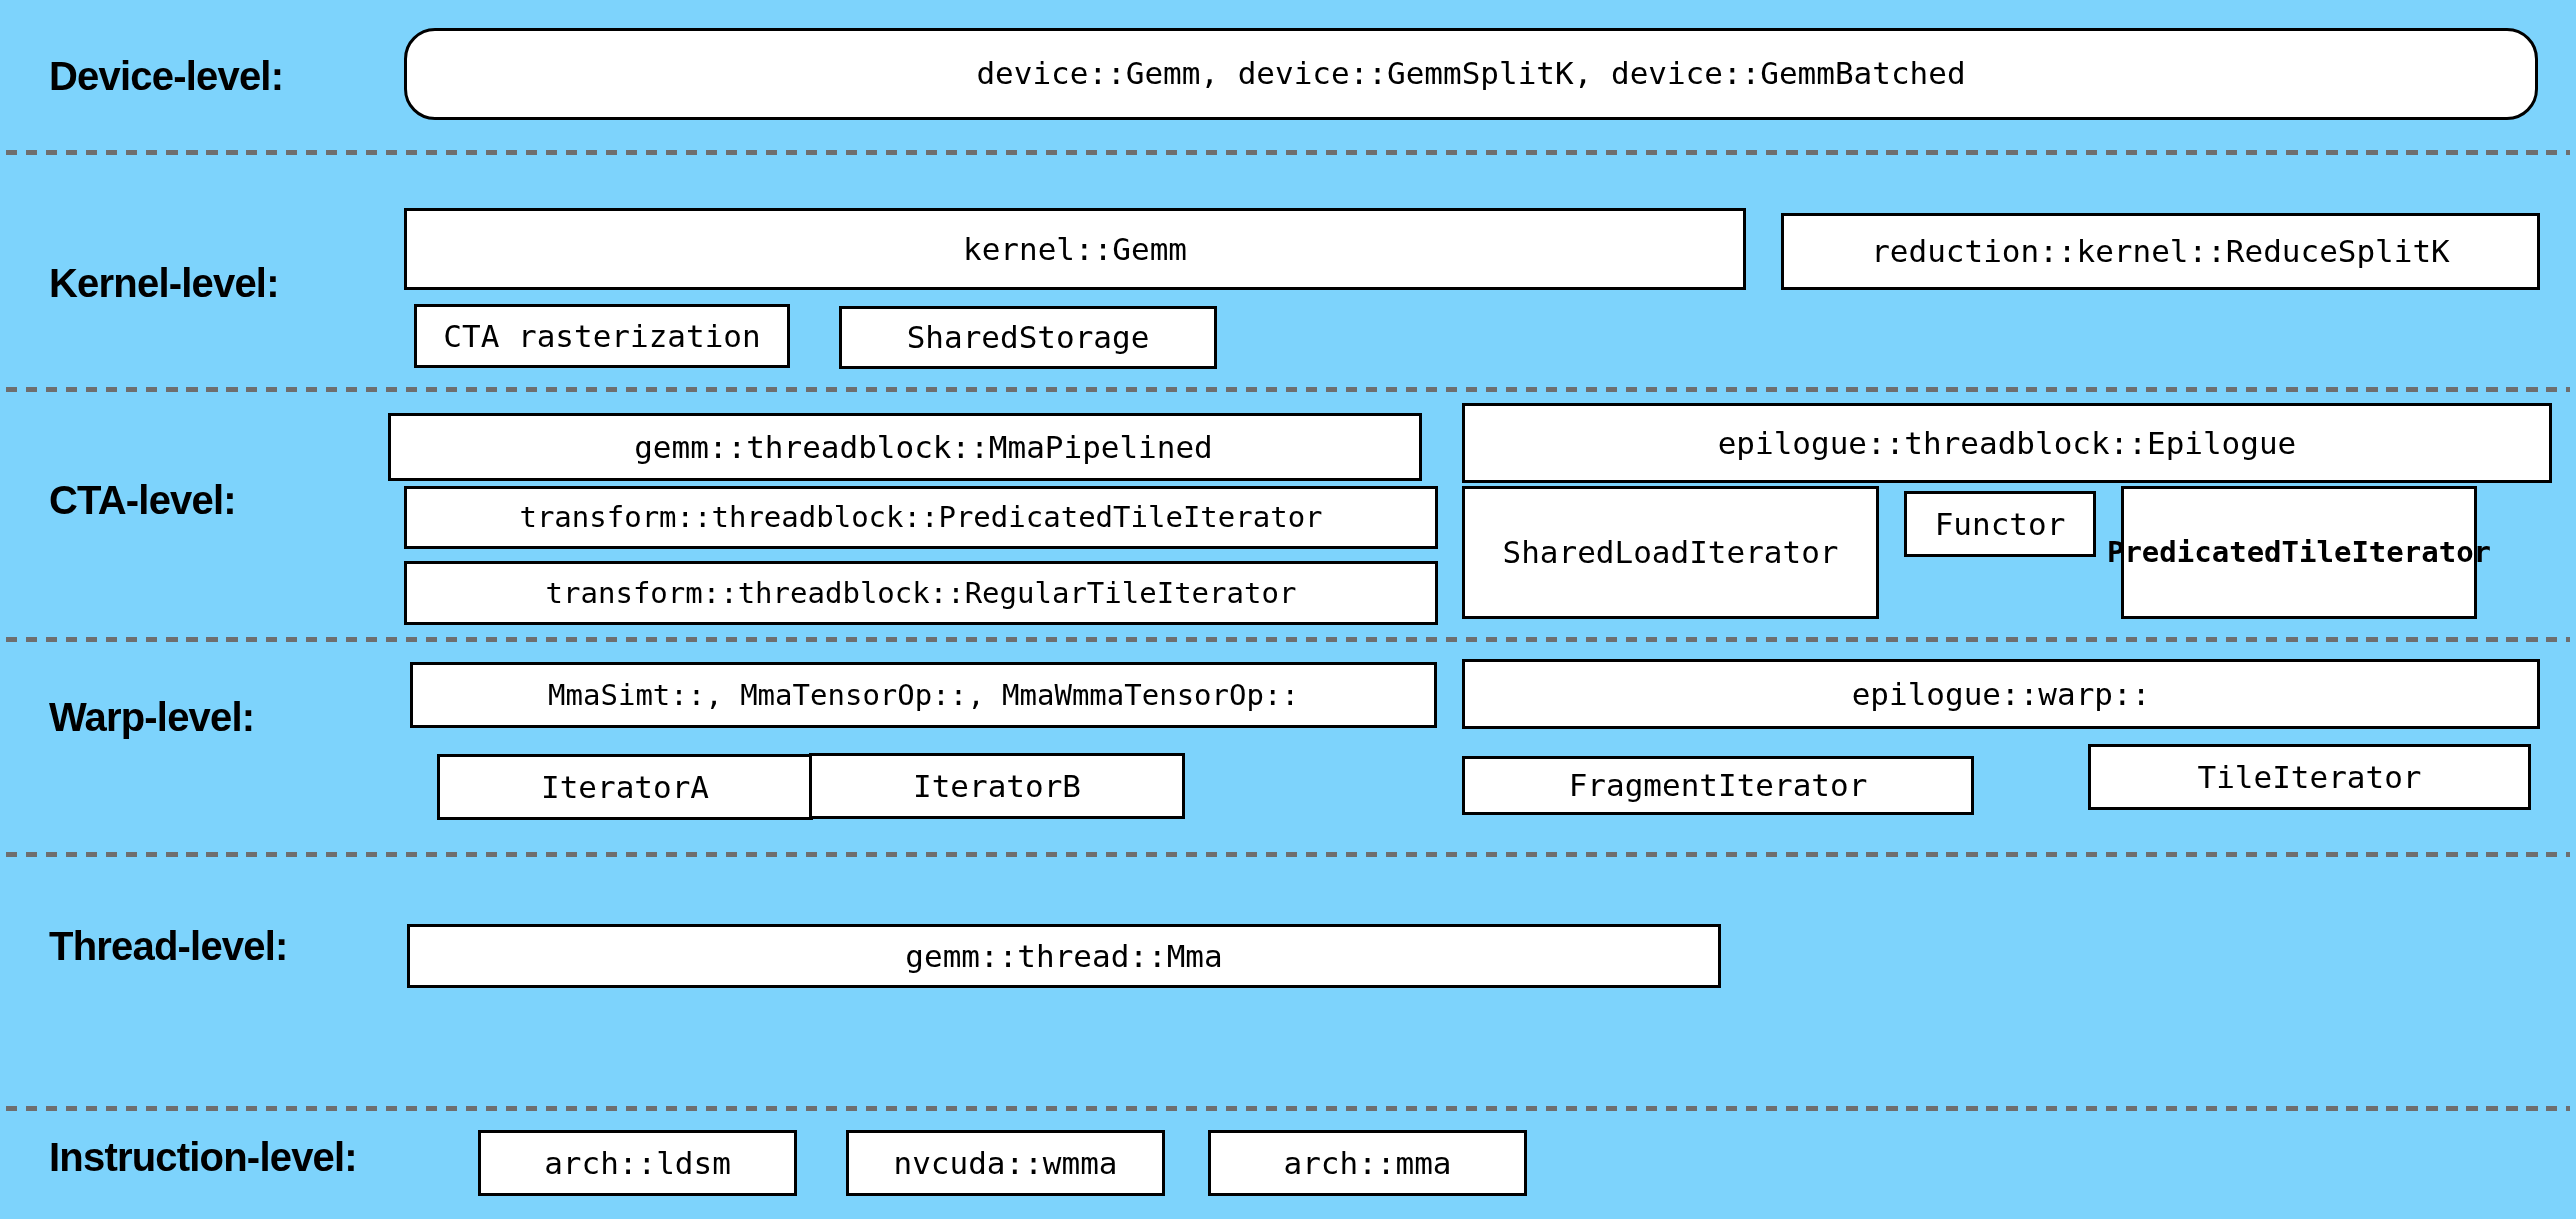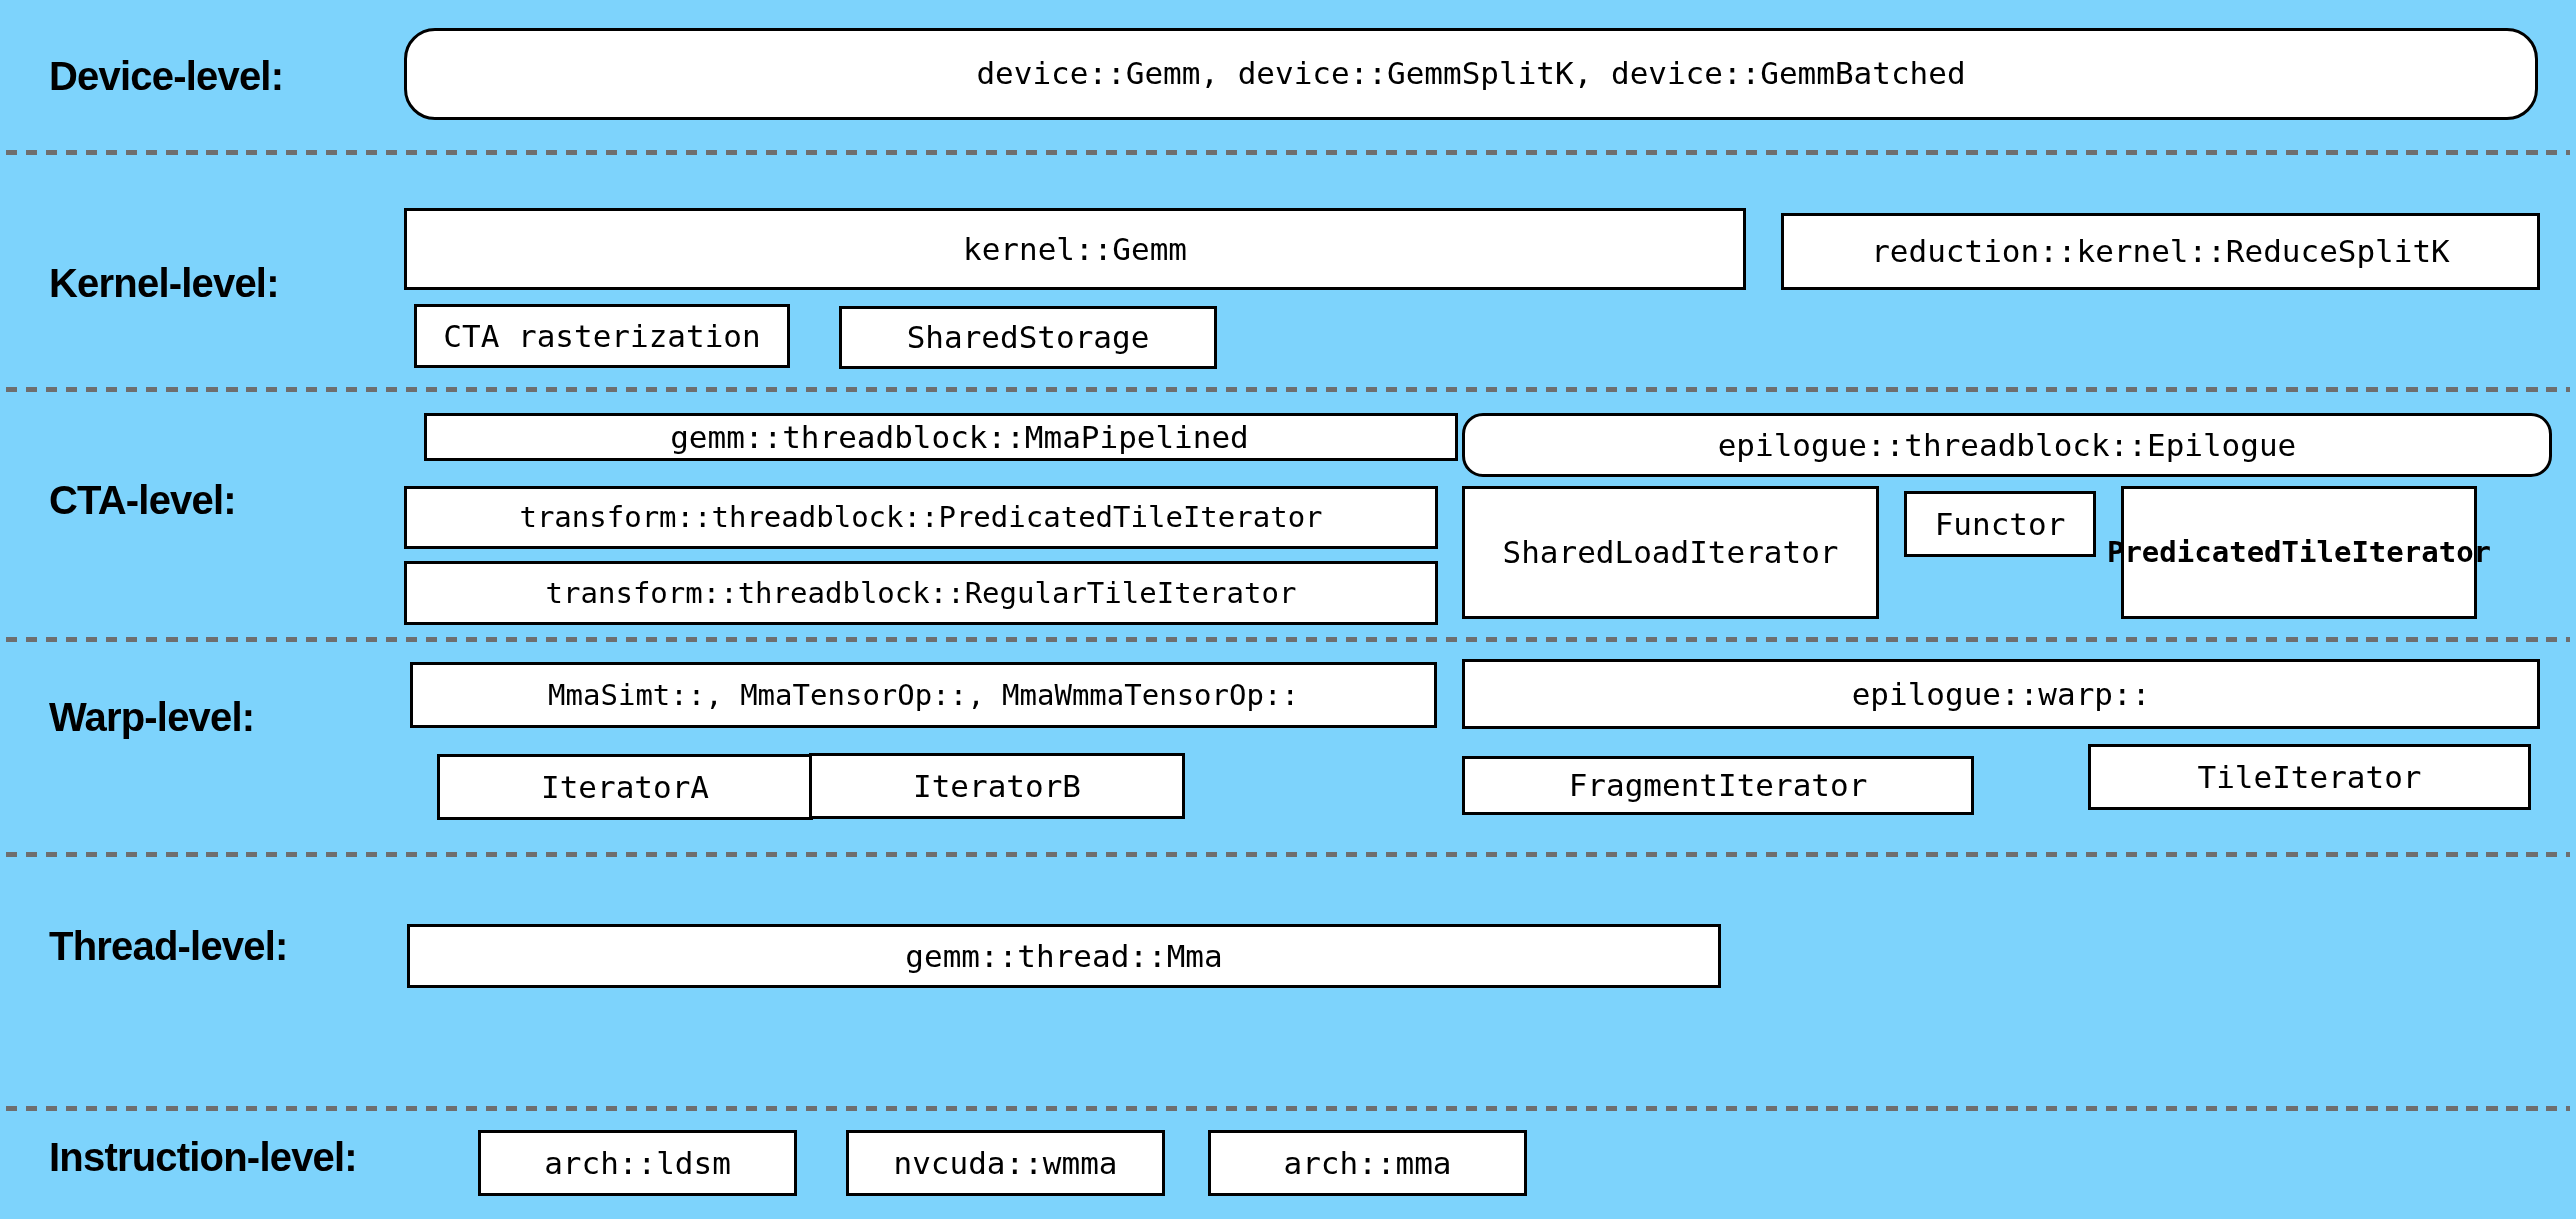--- a/index.html
+++ b/index.html
@@ -75,24 +75,24 @@
   </div>
   <div class="box" style="left:414px; top:304px; width:376px; height:64px;">
     <span>CTA rasterization</span>
   </div>
   <div class="box" style="left:839px; top:306px; width:378px; height:63px;">
     <span>SharedStorage</span>
   </div>
   <div class="separator" style="top:387px;"></div>
 
   <div class="level-label" style="top:480px;">CTA-level:</div>
-  <div class="box" style="left:424px; top:413px; width:1034px; height:48px;padding-left:37px;">
+  <div class="box" style="left:388px; top:413px; width:1034px; height:68px;padding-left:37px;">
     <span>gemm::threadblock::MmaPipelined</span>
   </div>
-  <div class="box" style="left:1462px; top:413px; width:1090px; height:64px;border-radius:21px;">
+  <div class="box" style="left:1462px; top:403px; width:1090px; height:80px;">
     <span>epilogue::threadblock::Epilogue</span>
   </div>
   <div class="box" style="left:404px; top:486px; width:1034px; height:63px; font-size:29px;">
     <span>transform::threadblock::PredicatedTileIterator</span>
   </div>
   <div class="box" style="left:1462px; top:486px; width:417px; height:133px;">
     <span>SharedLoadIterator</span>
   </div>
   <div class="box" style="left:1904px; top:491px; width:192px; height:66px;">
     <span>Functor</span>

